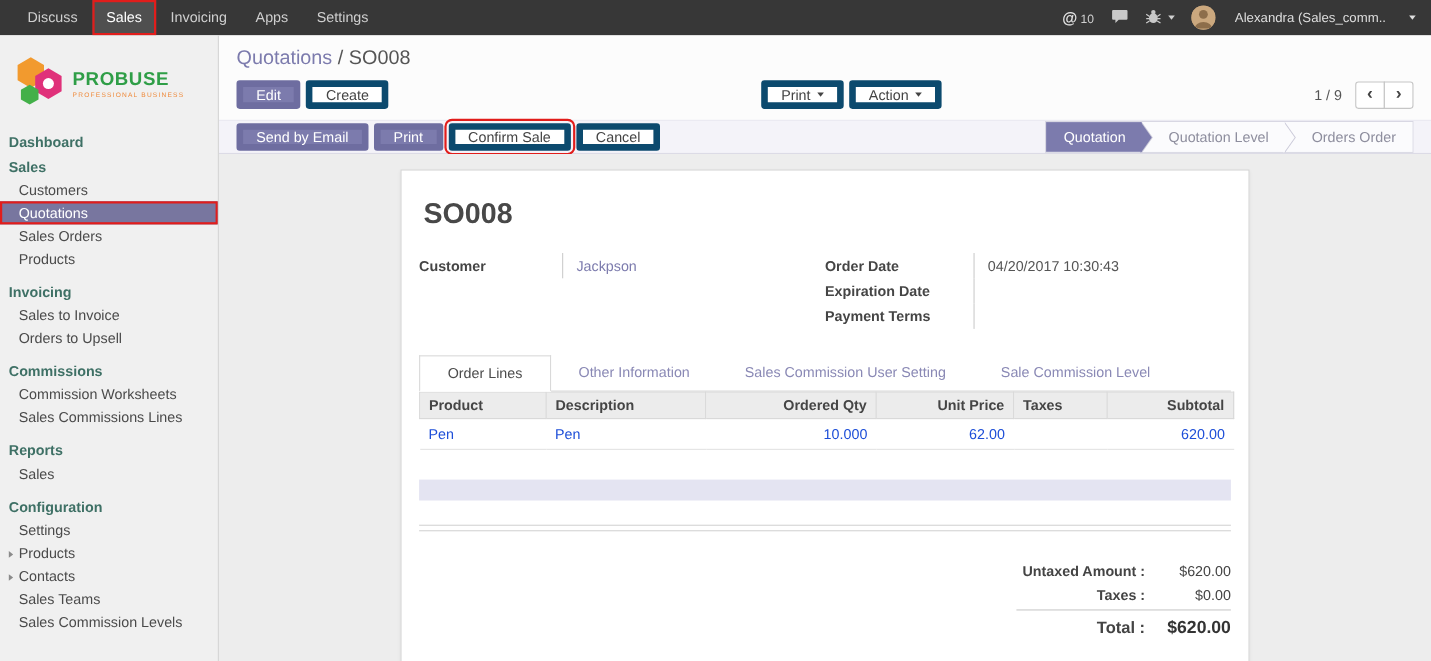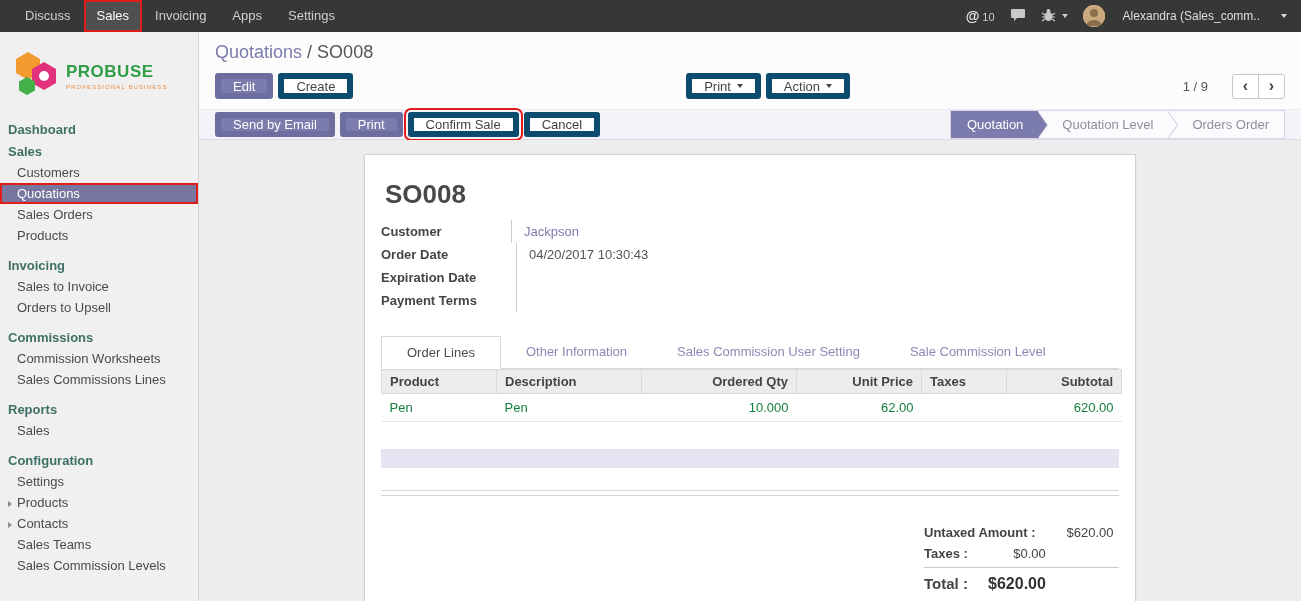--- a/index.html
+++ b/index.html
@@ -50,21 +50,21 @@
   
   .content { flex:1; display:flex; flex-direction:column; overflow:hidden; }
 
   
   .cp { background:#fcfcfc; padding:6px 16px 10px; }
   .breadcrumb { font-size:18px; margin:4px 0 10px; color:#555; }
   .breadcrumb .bc-link { color:#7c7bad; cursor:pointer; }
   .cp-row { display:flex; align-items:center; }
   .cp-left { display:flex; gap:5px; }
   .cp-center { display:flex; gap:5px; margin-left:auto; margin-right:auto; }
-  .cp-right { display:flex; align-items:center; gap:24px; }
+  .cp-right { display:flex; align-items:center; gap:12px; }
   .pager-text { font-size:13px; color:#555; }
   .pager-btns { display:flex; }
   .pager-btn { width:27px; height:25px; background:#fff; border:1px solid #c6c6c6; display:flex; align-items:center; justify-content:center; font-size:16px; font-weight:bold; color:#444; cursor:pointer; }
   .pager-btn.prev { border-radius:3px 0 0 3px; }
   .pager-btn.next { border-radius:0 3px 3px 0; margin-left:-1px; }
 
   .btn { display:inline-flex; align-items:center; height:26px; padding:0 12px; font-size:13px; border-radius:3px; border:6px solid #0c4a6e; background:#fff; color:#444; cursor:pointer; white-space:nowrap; }
   .btn.primary { background:#7c7bad; border-color:#6e6da0; color:#fff; }
   .btn .caret { margin-left:6px; }
 
@@ -80,42 +80,42 @@
   .step.active { background:#7c7bad; color:#fff; }
   .step:not(:last-child)::before { content:""; position:absolute; right:-10px; top:0; border-top:14.5px solid transparent; border-bottom:14.5px solid transparent; border-left:10px solid #c9c8d8; z-index:1; }
   .step:not(:last-child)::after  { content:""; position:absolute; right:-9px; top:0; border-top:14.5px solid transparent; border-bottom:14.5px solid transparent; border-left:10px solid #fbfbfd; z-index:2; }
   .step.active:not(:last-child)::after { border-left-color:#7c7bad; }
 
   
   .form-area { flex:1; background:#ededed; overflow:hidden; }
   .sheet { width:772px; margin:14px auto 0; background:#fff; border:1px solid #d2d2d2; box-shadow:0 1px 3px rgba(0,0,0,.06); padding:16px 16px 24px; min-height:435px; }
   .sheet-title { font-size:26px; font-weight:bold; color:#484848; margin:8px 0 0 4px; }
 
-  .fields { display:flex; margin-top:10px;flex-direction:column; }
+  .fields { display:flex; margin-top:20px; }
   .fcol { width:50%; }
   .frow { display:flex; }
   .flabel { width:130px; font-weight:bold; font-size:13px; color:#454545; padding:4px 0; }
   .fcol.right .flabel { width:135px; }
   .fval { flex:1; border-left:1px solid #ccc; padding:4px 0 4px 12px; font-size:13px; color:#555; min-height:22px; }
   .fval.link { color:#7c7bad; cursor:pointer; }
 
   .tabs { display:flex; border-bottom:1px solid #d9d9d9; margin-top:24px; }
   .tab { padding:8px 25px; font-size:13px; color:#8a89b5; cursor:pointer; }
   .tab.active { background:#fff; border:1px solid #d9d9d9; border-bottom:1px solid #fff; margin-bottom:-1px; color:#4c4c4c; }
 
   table.o-lines { width:100%; border-collapse:collapse; font-size:13px; table-layout:fixed; }
   .o-lines thead th { background:#ececec; border:1px solid #d9d9d9; padding:4px 8px; font-weight:bold; color:#454545; text-align:left; }
   .o-lines th.num, .o-lines td.num { text-align:right; }
-  .o-lines tbody td { padding:6px 8px; border-bottom:1px solid #e3e3e3; color:#15803d; }
+  .o-lines tbody td { padding:6px 8px; border-bottom:1px solid #e3e3e3; color:#1d4ed8; }
 
   .note-bar { height:19px; background:#e4e4f2; margin-top:27px; }
   .dbl-sep { margin-top:22px; border-top:1px solid #d4d4d4; border-bottom:1px solid #d4d4d4; height:6px; }
 
   .totals { width:195px; margin-left:auto; margin-top:26px; }
-  .trow { display:flex; align-items:baseline; padding:3px 0; font-size:13px; color:#444; }
+  .trow { display:flex; align-items:baseline; justify-content:flex-end; padding:3px 0; font-size:13px; color:#444; }
   .tlabel { font-weight:bold; }
   .tval { width:78px; text-align:right; }
   .trow.total { border-top:1px solid #c9c9c9; margin-top:3px; padding-top:7px; font-size:15px; }
   .trow.total .tval { font-weight:bold; font-size:16px; color:#333; }
 </style>
 </head>
 <body>
 
 <div class="app">
 

